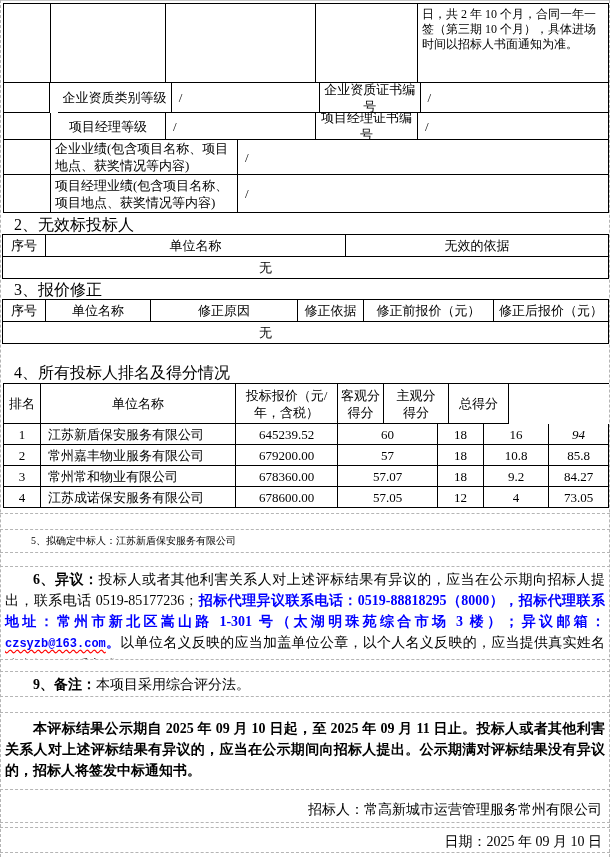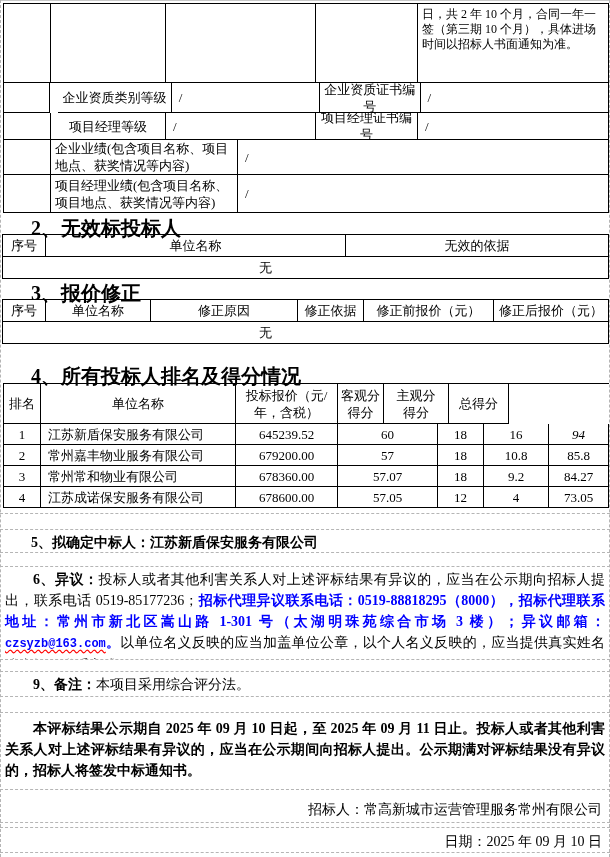--- a/index.html
+++ b/index.html
@@ -12,36 +12,36 @@
   
   .tbl{position:absolute;border-top:1px solid #000;border-left:1px solid #000;box-sizing:border-box;}
   .tr{display:flex;}
   .td{box-sizing:border-box;border-right:1px solid #000;border-bottom:1px solid #000;
       display:flex;align-items:center;justify-content:center;text-align:center;
       font-size:13px;line-height:17px;overflow:hidden;}
   .td.left{justify-content:flex-start;text-align:left;padding-left:7px;}
   .td.toplft{align-items:flex-start;justify-content:flex-start;text-align:left;padding:3px 4px;}
   .td.wraplbl{justify-content:flex-start;text-align:left;padding:0 4px;}
 
-  .hd{position:absolute;font-weight:bold;font-size:20px;left:31px;white-space:nowrap;}
+  .hd{position:absolute;font-weight:normal;font-size:16px;left:14px;white-space:nowrap;}
 
   .cont-text{font-size:12px;line-height:15px;text-align:justify;}
 
   .num{font-family:"Liberation Serif","DejaVu Serif",serif;}
 
   
   .lower{position:absolute;left:0;top:513px;width:610px;box-sizing:border-box;}
   .row{box-sizing:border-box;border-bottom:1px dashed #b5b5b5;width:610px;overflow:hidden;}
   .row.first{border-top:1px dashed #b5b5b5;}
   .para{font-size:14px;line-height:21px;text-align:justify;padding:2px 5px 0 5px;text-indent:28px;}
   .bold{font-weight:bold;}
   .blue{color:#0000ff;font-weight:bold;}
   .email{color:#0000ff;font-weight:bold;font-family:"Liberation Mono",monospace;font-size:12px;
          text-decoration:underline wavy #ff0000;text-decoration-skip-ink:none;text-underline-offset:2px;}
-  .h5row{font-weight:bold;font-size:14px;padding:4px 0 0 31px;}
+  .h5row{font-weight:normal;font-size:10px;padding:4px 0 0 31px;}
   .rightline{font-size:14px;text-align:right;padding-right:8px;}
 </style>
 </head>
 <body>
 
 <div class="page">
   <div class="edge-top"></div>
   <div class="edge-left"></div>
   <div class="edge-right"></div>
 

